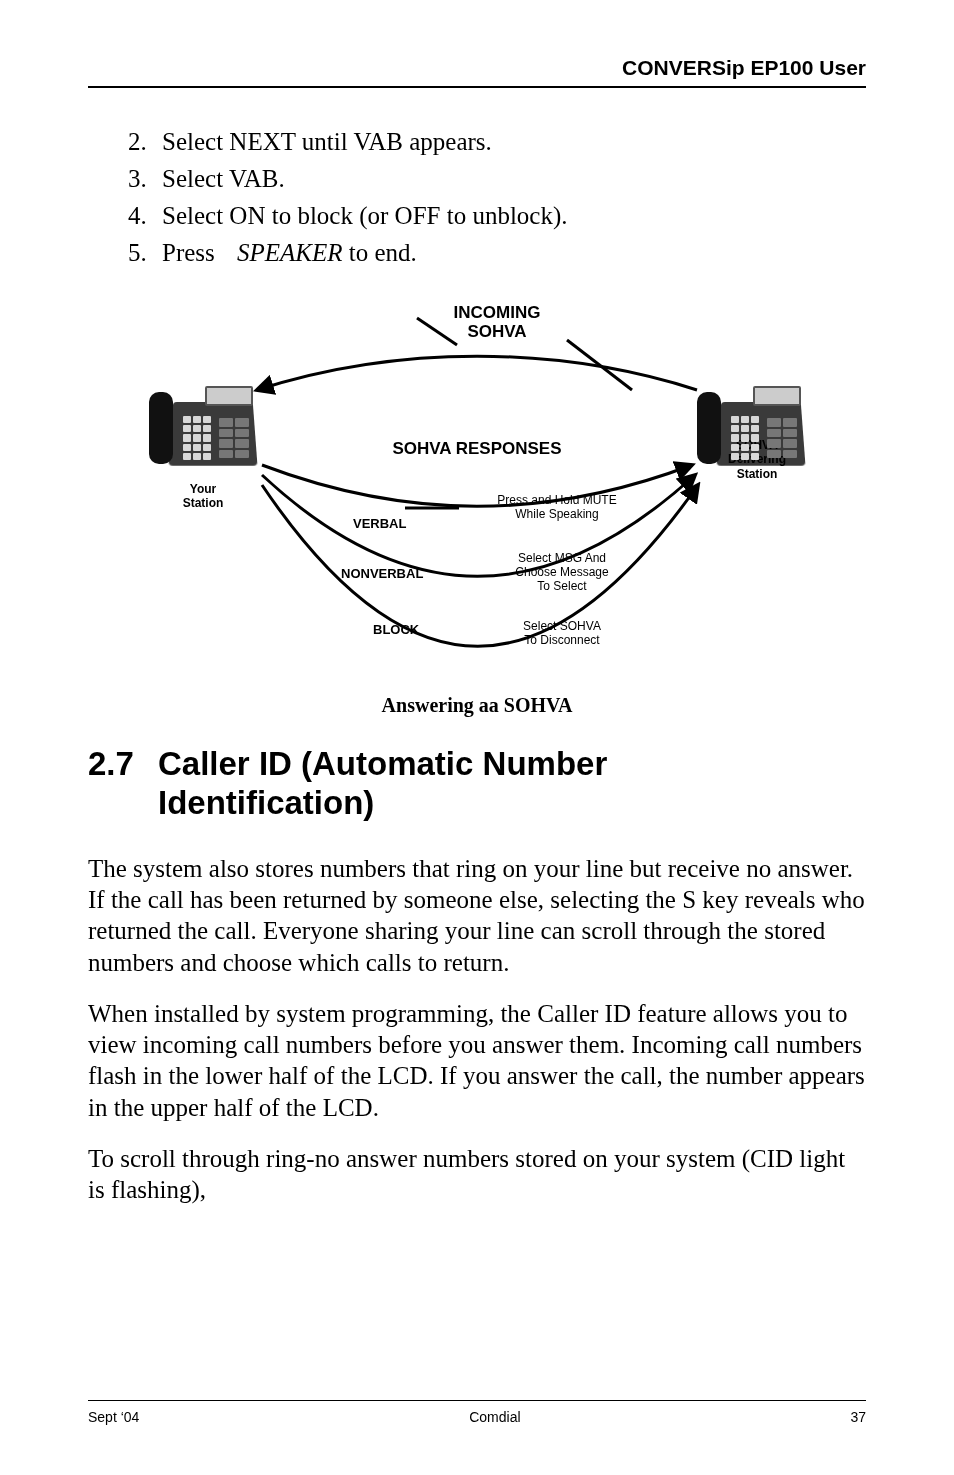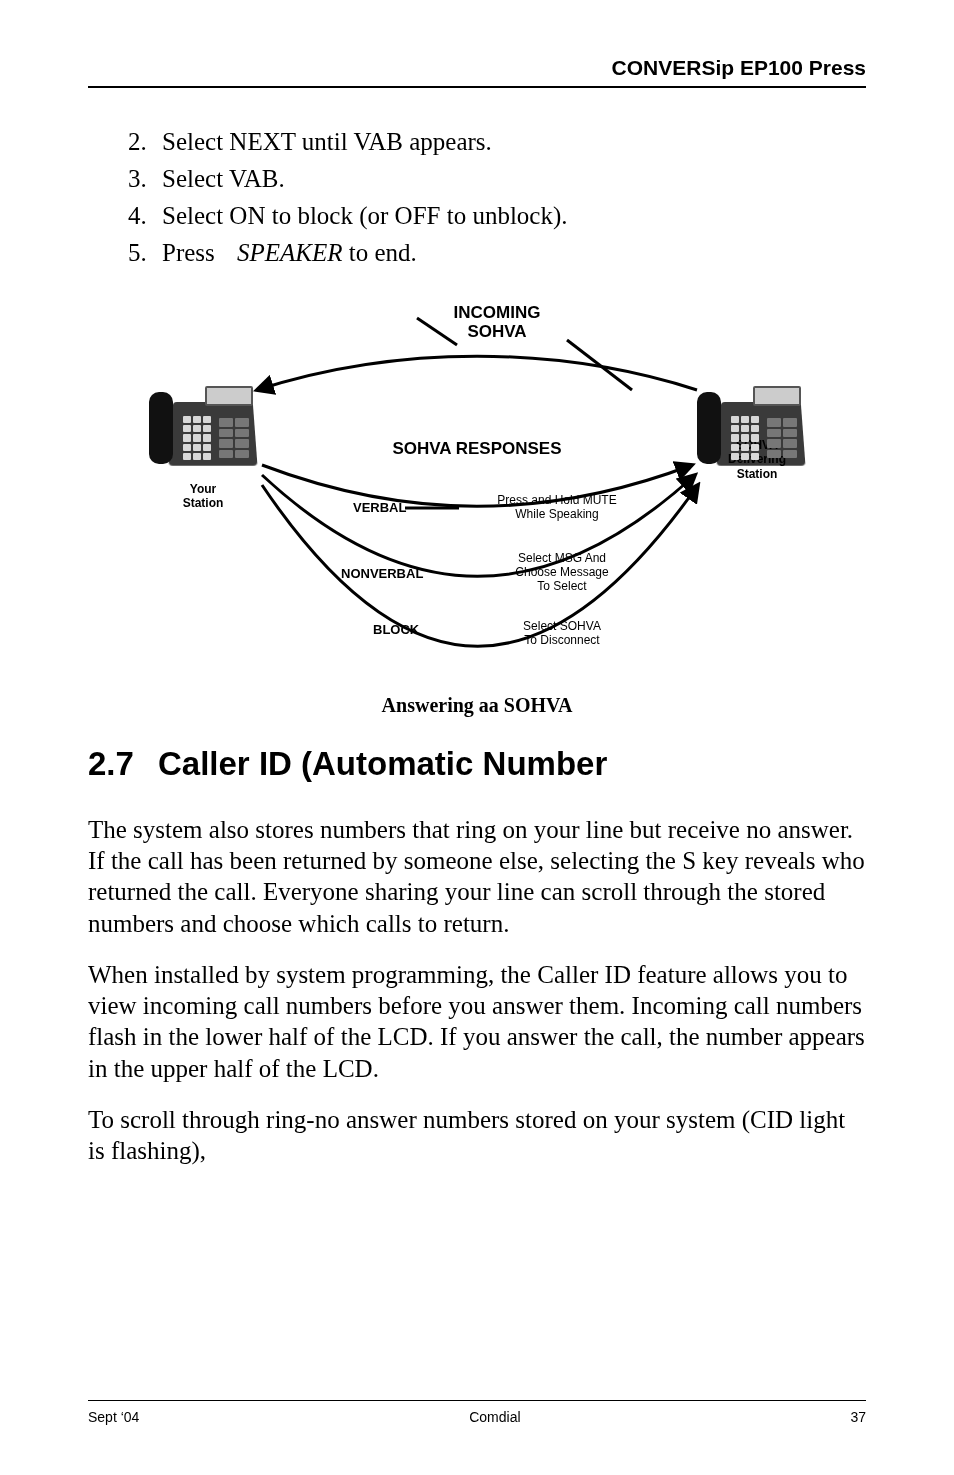--- a/index.html
+++ b/index.html
@@ -184,21 +184,21 @@
     justify-content: space-between;
     font-size: 14px;
     font-family: Arial, Helvetica, sans-serif;
   }
 </style>
 </head>
 <body>
 
 <div class="page">
 
-  <div class="running-head">CONVERSip EP100 Press</div>
+  <div class="running-head">CONVERSip EP100 User</div>
   <div class="rule"></div>
 
   <ol class="body-list">
     <li>
       <span class="num">2.</span>
       <span class="txt">Select NEXT until VAB appears.</span>
     </li>
     <li>
       <span class="num">3.</span>
       <span class="txt">Select VAB.</span>
@@ -306,40 +306,41 @@
       </div>
       <div class="bold-label" style="left:215px; top:150px; width:230px;">SOHVA RESPONSES</div>
 
       <div class="small-bold" style="left:26px; top:192px; width:60px;">
         <span>Your</span><br><span>Station</span>
       </div>
       <div class="small-bold" style="left:570px; top:148px; width:80px;">
         <span>SOHVA</span><br><span>Delivering</span><br><span>Station</span>
       </div>
 
-      <div class="tiny-bold" style="left:206px; top:210px;">VERBAL</div>
+      <div class="tiny-bold" style="left:206px; top:226px;">VERBAL</div>
       <div class="tiny" style="left:340px; top:204px; width:140px;">
         <span>Press and Hold MUTE</span><br><span>While Speaking</span>
       </div>
 
       <div class="tiny-bold" style="left:194px; top:276px;">NONVERBAL</div>
       <div class="tiny" style="left:350px; top:262px; width:130px;">
         <span>Select MSG And</span><br><span>Choose Message</span><br><span>To Select</span>
       </div>
 
       <div class="tiny-bold" style="left:226px; top:332px;">BLOCK</div>
       <div class="tiny" style="left:360px; top:330px; width:110px;">
         <span>Select SOHVA</span><br><span>To Disconnect</span>
       </div>
     </div>
     <div class="diagram-caption">Answering aa SOHVA</div>
   </div>
 
   <h2 class="section-title">
     <span class="num">2.7</span><span>Caller ID (Automatic Number</span>
+    <span class="hang">Identification)</span>
   </h2>
 
   <p class="para">The system also stores numbers that ring on your line but receive no answer. If the call has been returned by someone else, selecting the  S key reveals who returned the call. Everyone sharing your line can scroll through the stored numbers and choose which calls to return.</p>
   <p class="para">When installed by system programming, the Caller ID feature allows you to view incoming call numbers before you answer them. Incoming call numbers flash in the lower half of the LCD. If you answer the call, the number appears in the upper half of the LCD.</p>
   <p class="para">To scroll through ring-no answer numbers stored on your system (CID light is flashing),</p>
 
   <div class="footer">
     <div class="frule"></div>
     <div class="row">
       <span>Sept ‘04</span>

